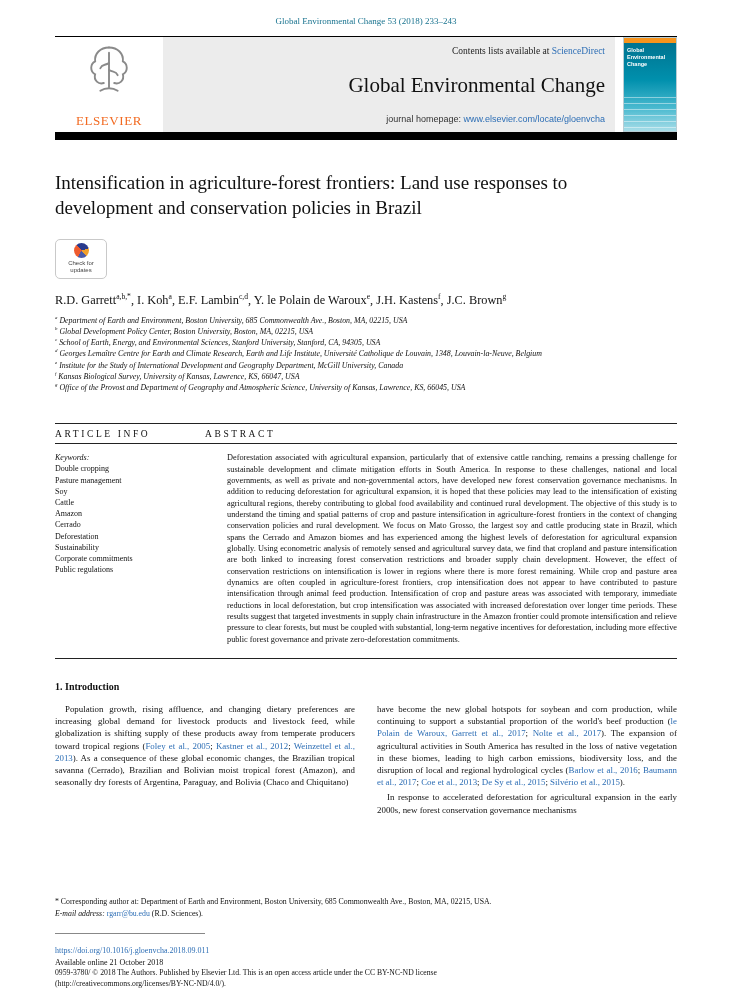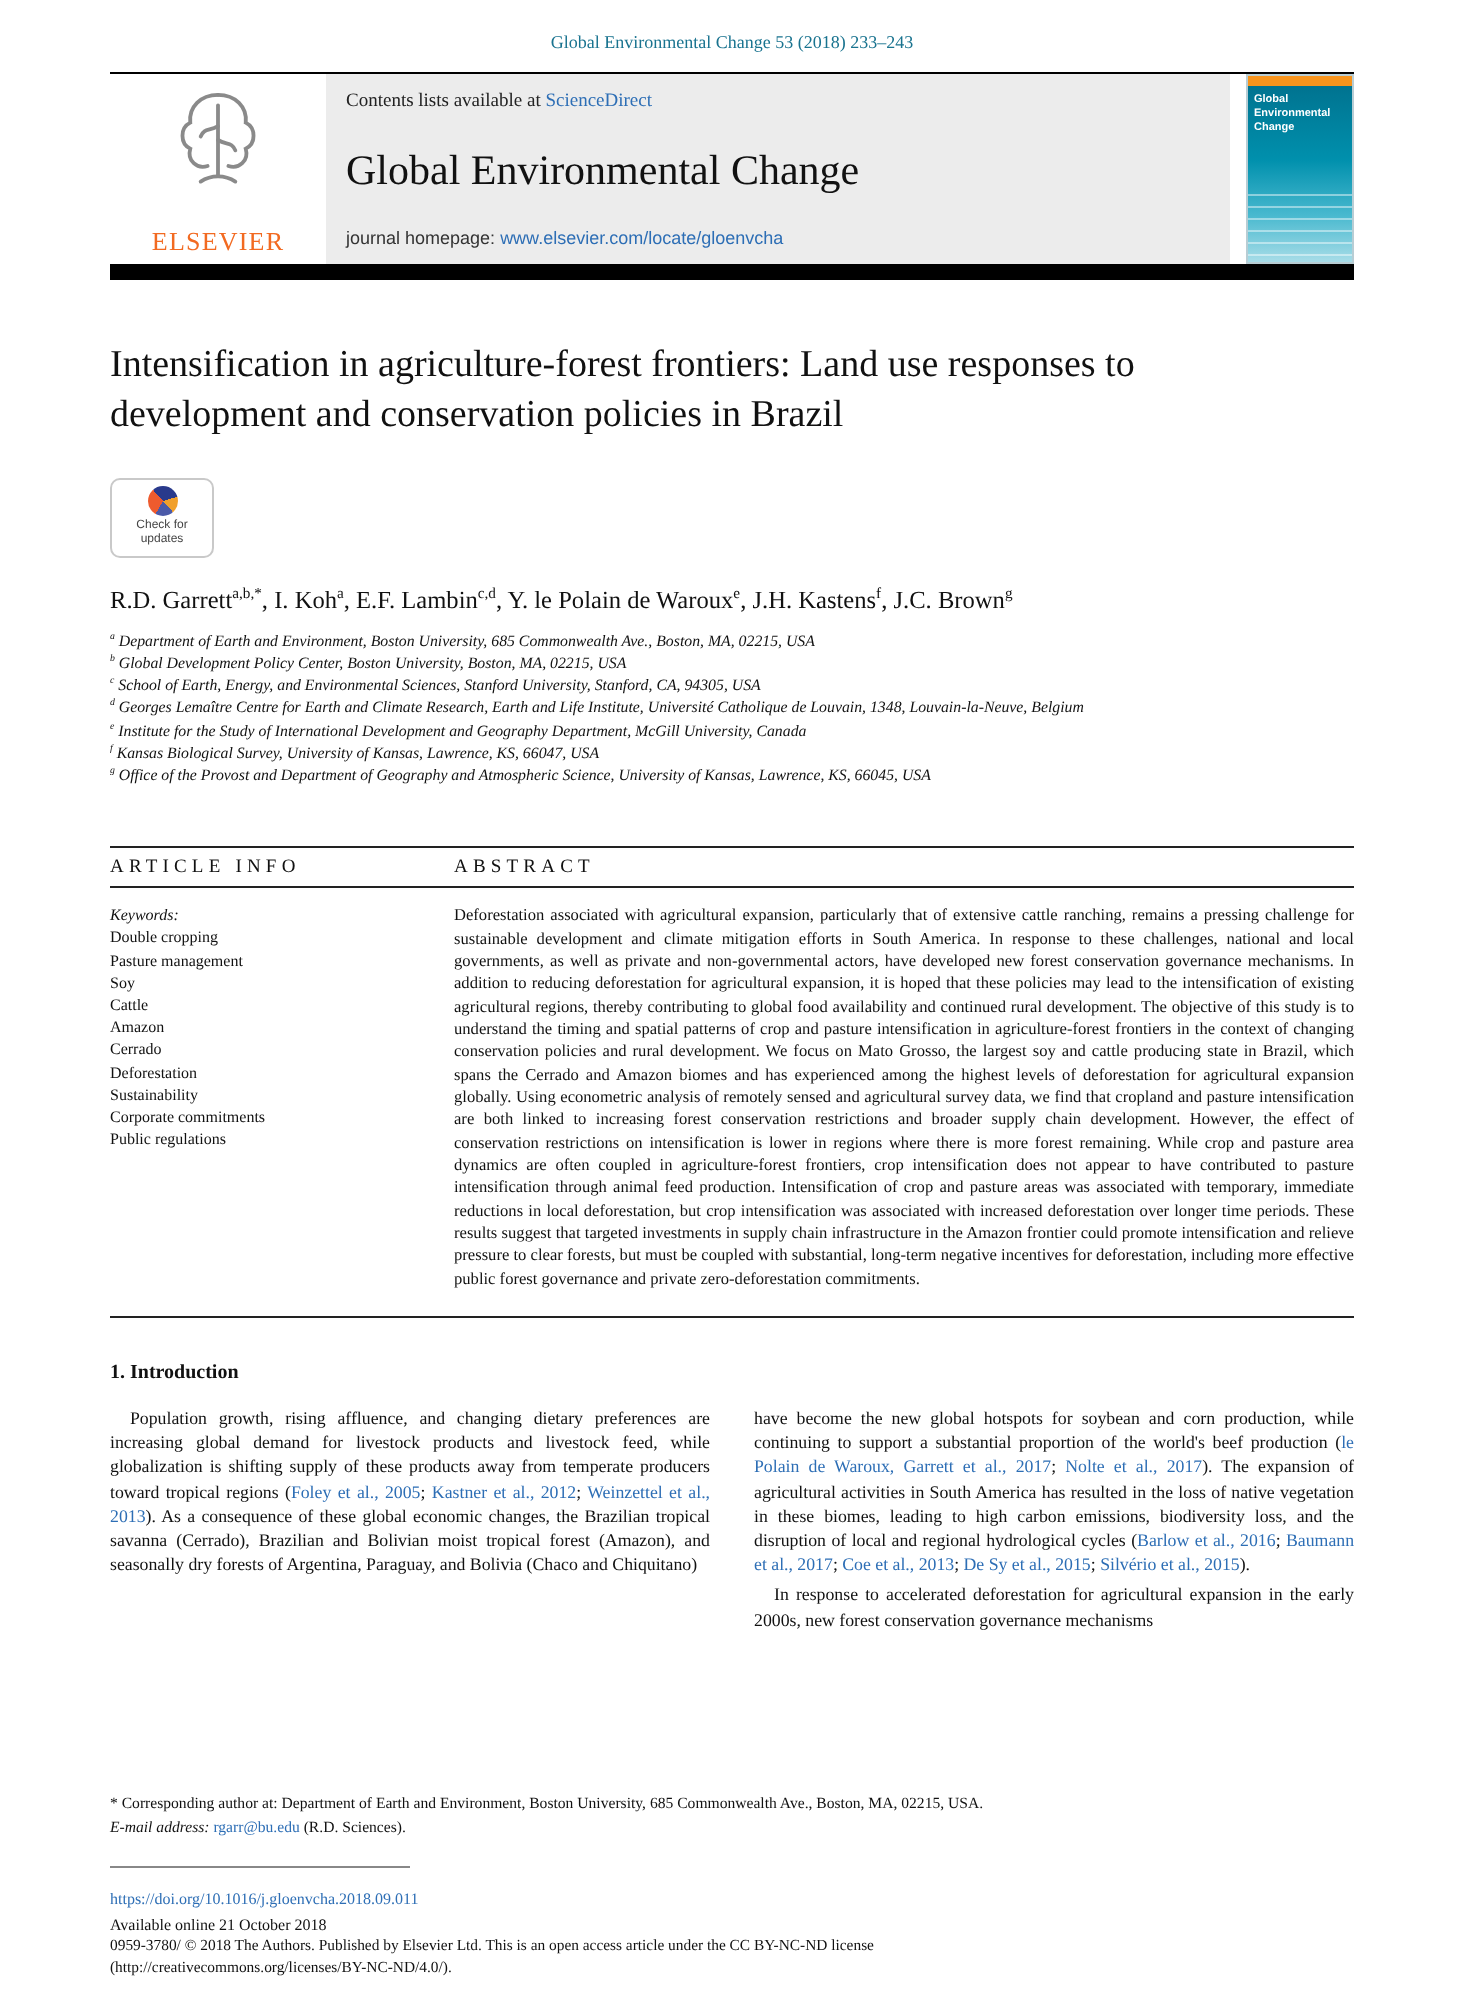--- a/index.html
+++ b/index.html
@@ -15,21 +15,21 @@
 
   
   .citation-header { text-align:center; font-size:9px; margin:2px 0 10px; }
 
   
   .top-rule { border-top:1.5px solid #000; }
   .masthead { display:flex; align-items:stretch; height:95px; }
   .logo-block { width:108px; display:flex; flex-direction:column; align-items:center; justify-content:space-between; padding:4px 6px 3px; }
   .logo-tree { width:52px; height:58px; }
   .logo-text { font-size:13px; letter-spacing:.6px; color:#f26a21; margin-top:1px; }
-  .mast-center { flex:1; background:#ececec; display:flex; flex-direction:column; align-items:flex-start; justify-content:space-between; padding:9px 10px 8px; }
+  .mast-center { flex:1; background:#ececec; display:flex; flex-direction:column; align-items:flex-end; justify-content:space-between; padding:9px 10px 8px; }
   .contents-line { font-size:9.5px; color:#222; }
   .journal-title { font-size:21px; color:#111; }
   .homepage-line { font-family:"Liberation Sans", sans-serif; font-size:9px; color:#333; }
   .cover { width:54px; margin-left:8px; position:relative; border:1px solid #b8cdd4; background:linear-gradient(180deg,#006f8c 0%,#0090ad 45%,#49b9cf 75%,#a8dde8 100%); overflow:hidden; }
   .cover-topbar { height:5px; background:#f7941d; }
   .cover-title { font-family:"Liberation Sans", sans-serif; font-weight:bold; font-size:5.5px; line-height:1.25; color:#fff; padding:4px 3px 0; }
   .cover-waves { position:absolute; left:0; right:0; bottom:0; height:34px;
     background:repeating-linear-gradient(180deg, rgba(255,255,255,.45) 0 1px, rgba(255,255,255,0) 1px 6px); }
   .black-bar { height:8px; background:#000; }
 
@@ -40,21 +40,21 @@
   .badge-circle { width:15px; height:15px; border-radius:50%;
     background:conic-gradient(from 210deg,#ee5b2e 0 30%,#293a8c 30% 62%,#f1a02c 62% 80%,#4b5aa8 80% 100%); }
   .badge-text { font-family:"Liberation Sans", sans-serif; font-size:6px; line-height:1.25; color:#444; text-align:center; }
   .authors { margin-top:13px; font-size:12.3px; }
   .authors sup, .affiliation-line sup, .fn-star { font-size:62%; }
   .affiliations { margin-top:7px; }
   .affiliation-line { font-size:7.9px; font-style:italic; line-height:1.42; color:#111; }
 
   
   .info-section { margin-top:30px; border-top:1px solid #222; border-bottom:1px solid #222; }
-  .ia-headers { display:grid; grid-template-columns:150px 1fr; column-gap:22px; border-bottom:1px solid #222; padding:5px 0 4px; font-size:9.5px; letter-spacing:2.6px; color:#111; }
+  .ia-headers { display:grid; grid-template-columns:150px 1fr; border-bottom:1px solid #222; padding:5px 0 4px; font-size:9.5px; letter-spacing:2.6px; color:#111; }
   .ia-body { display:grid; grid-template-columns:150px 1fr; column-gap:22px; padding:8px 0 13px; }
   .keywords-label { font-size:8px; font-style:italic; line-height:11.2px; }
   .keyword-item { font-size:8px; line-height:11.2px; }
   .abstract-text { font-size:8.3px; line-height:11.35px; text-align:justify; }
 
   
   .body-section { margin-top:22px; }
   .section-heading { font-size:10px; font-weight:bold; margin-bottom:11px; }
   .columns { display:grid; grid-template-columns:1fr 1fr; column-gap:22px; }
   .body-p { font-size:8.9px; line-height:12.2px; text-align:justify; margin-bottom:3px; }

